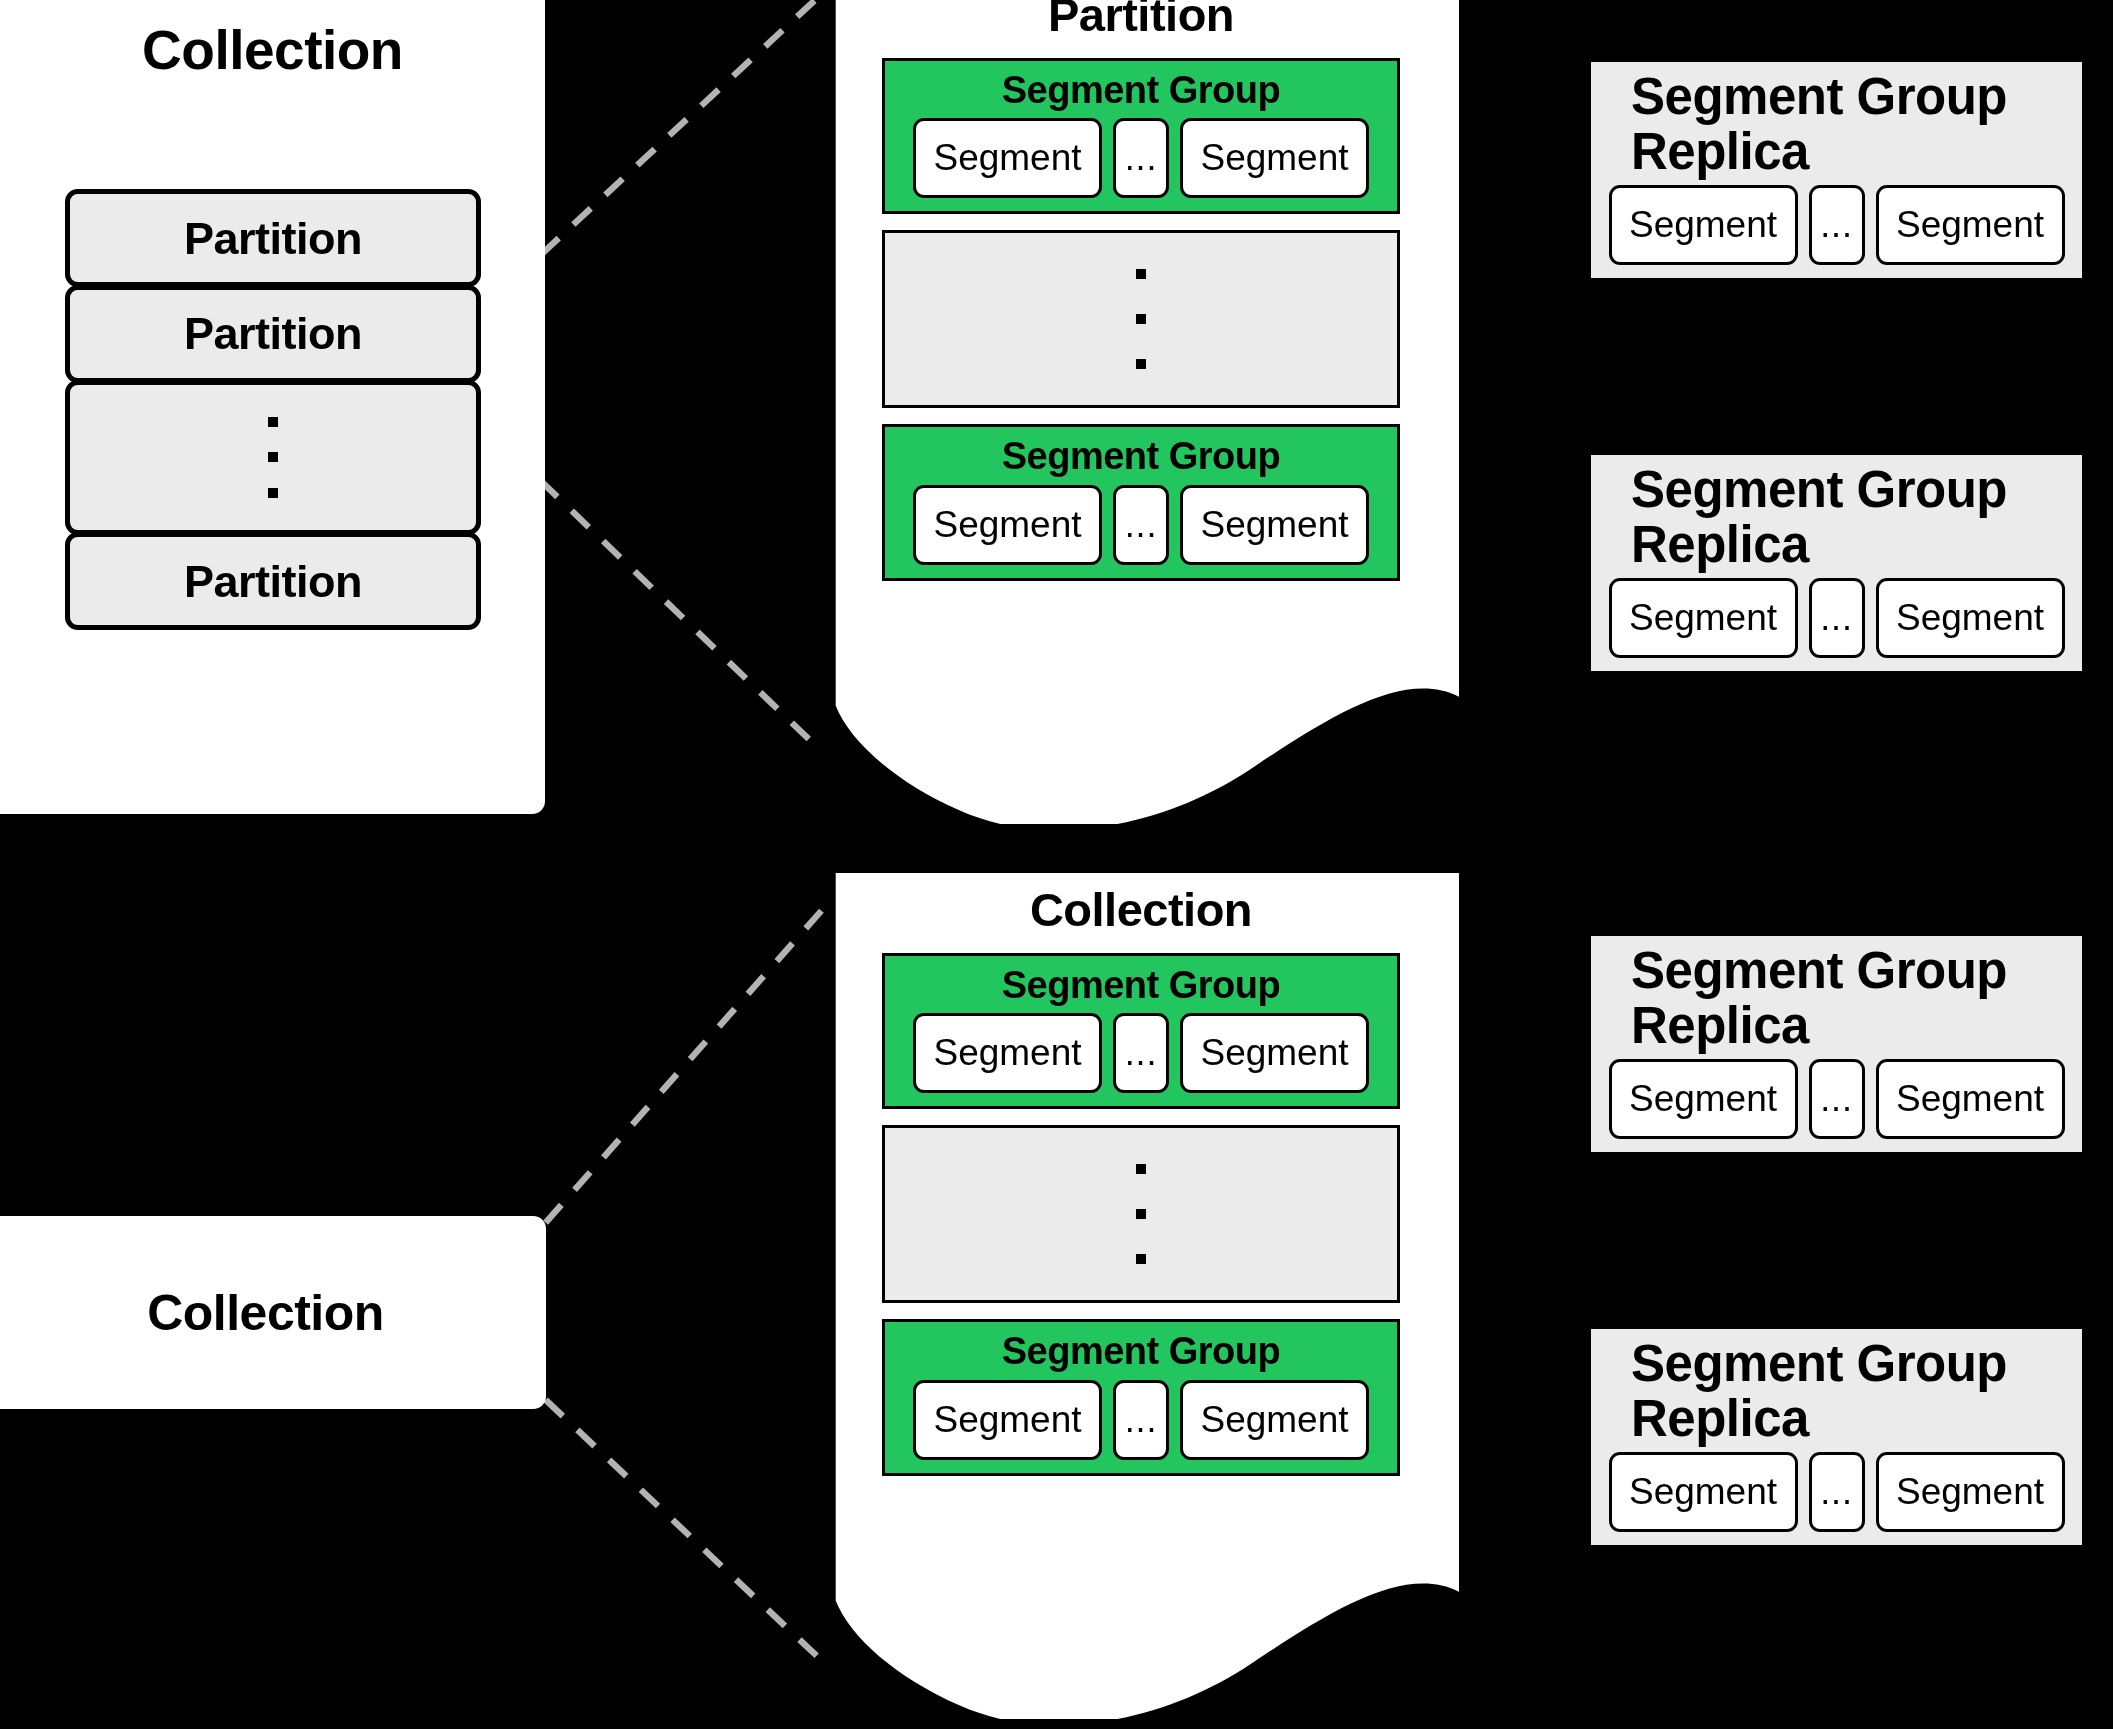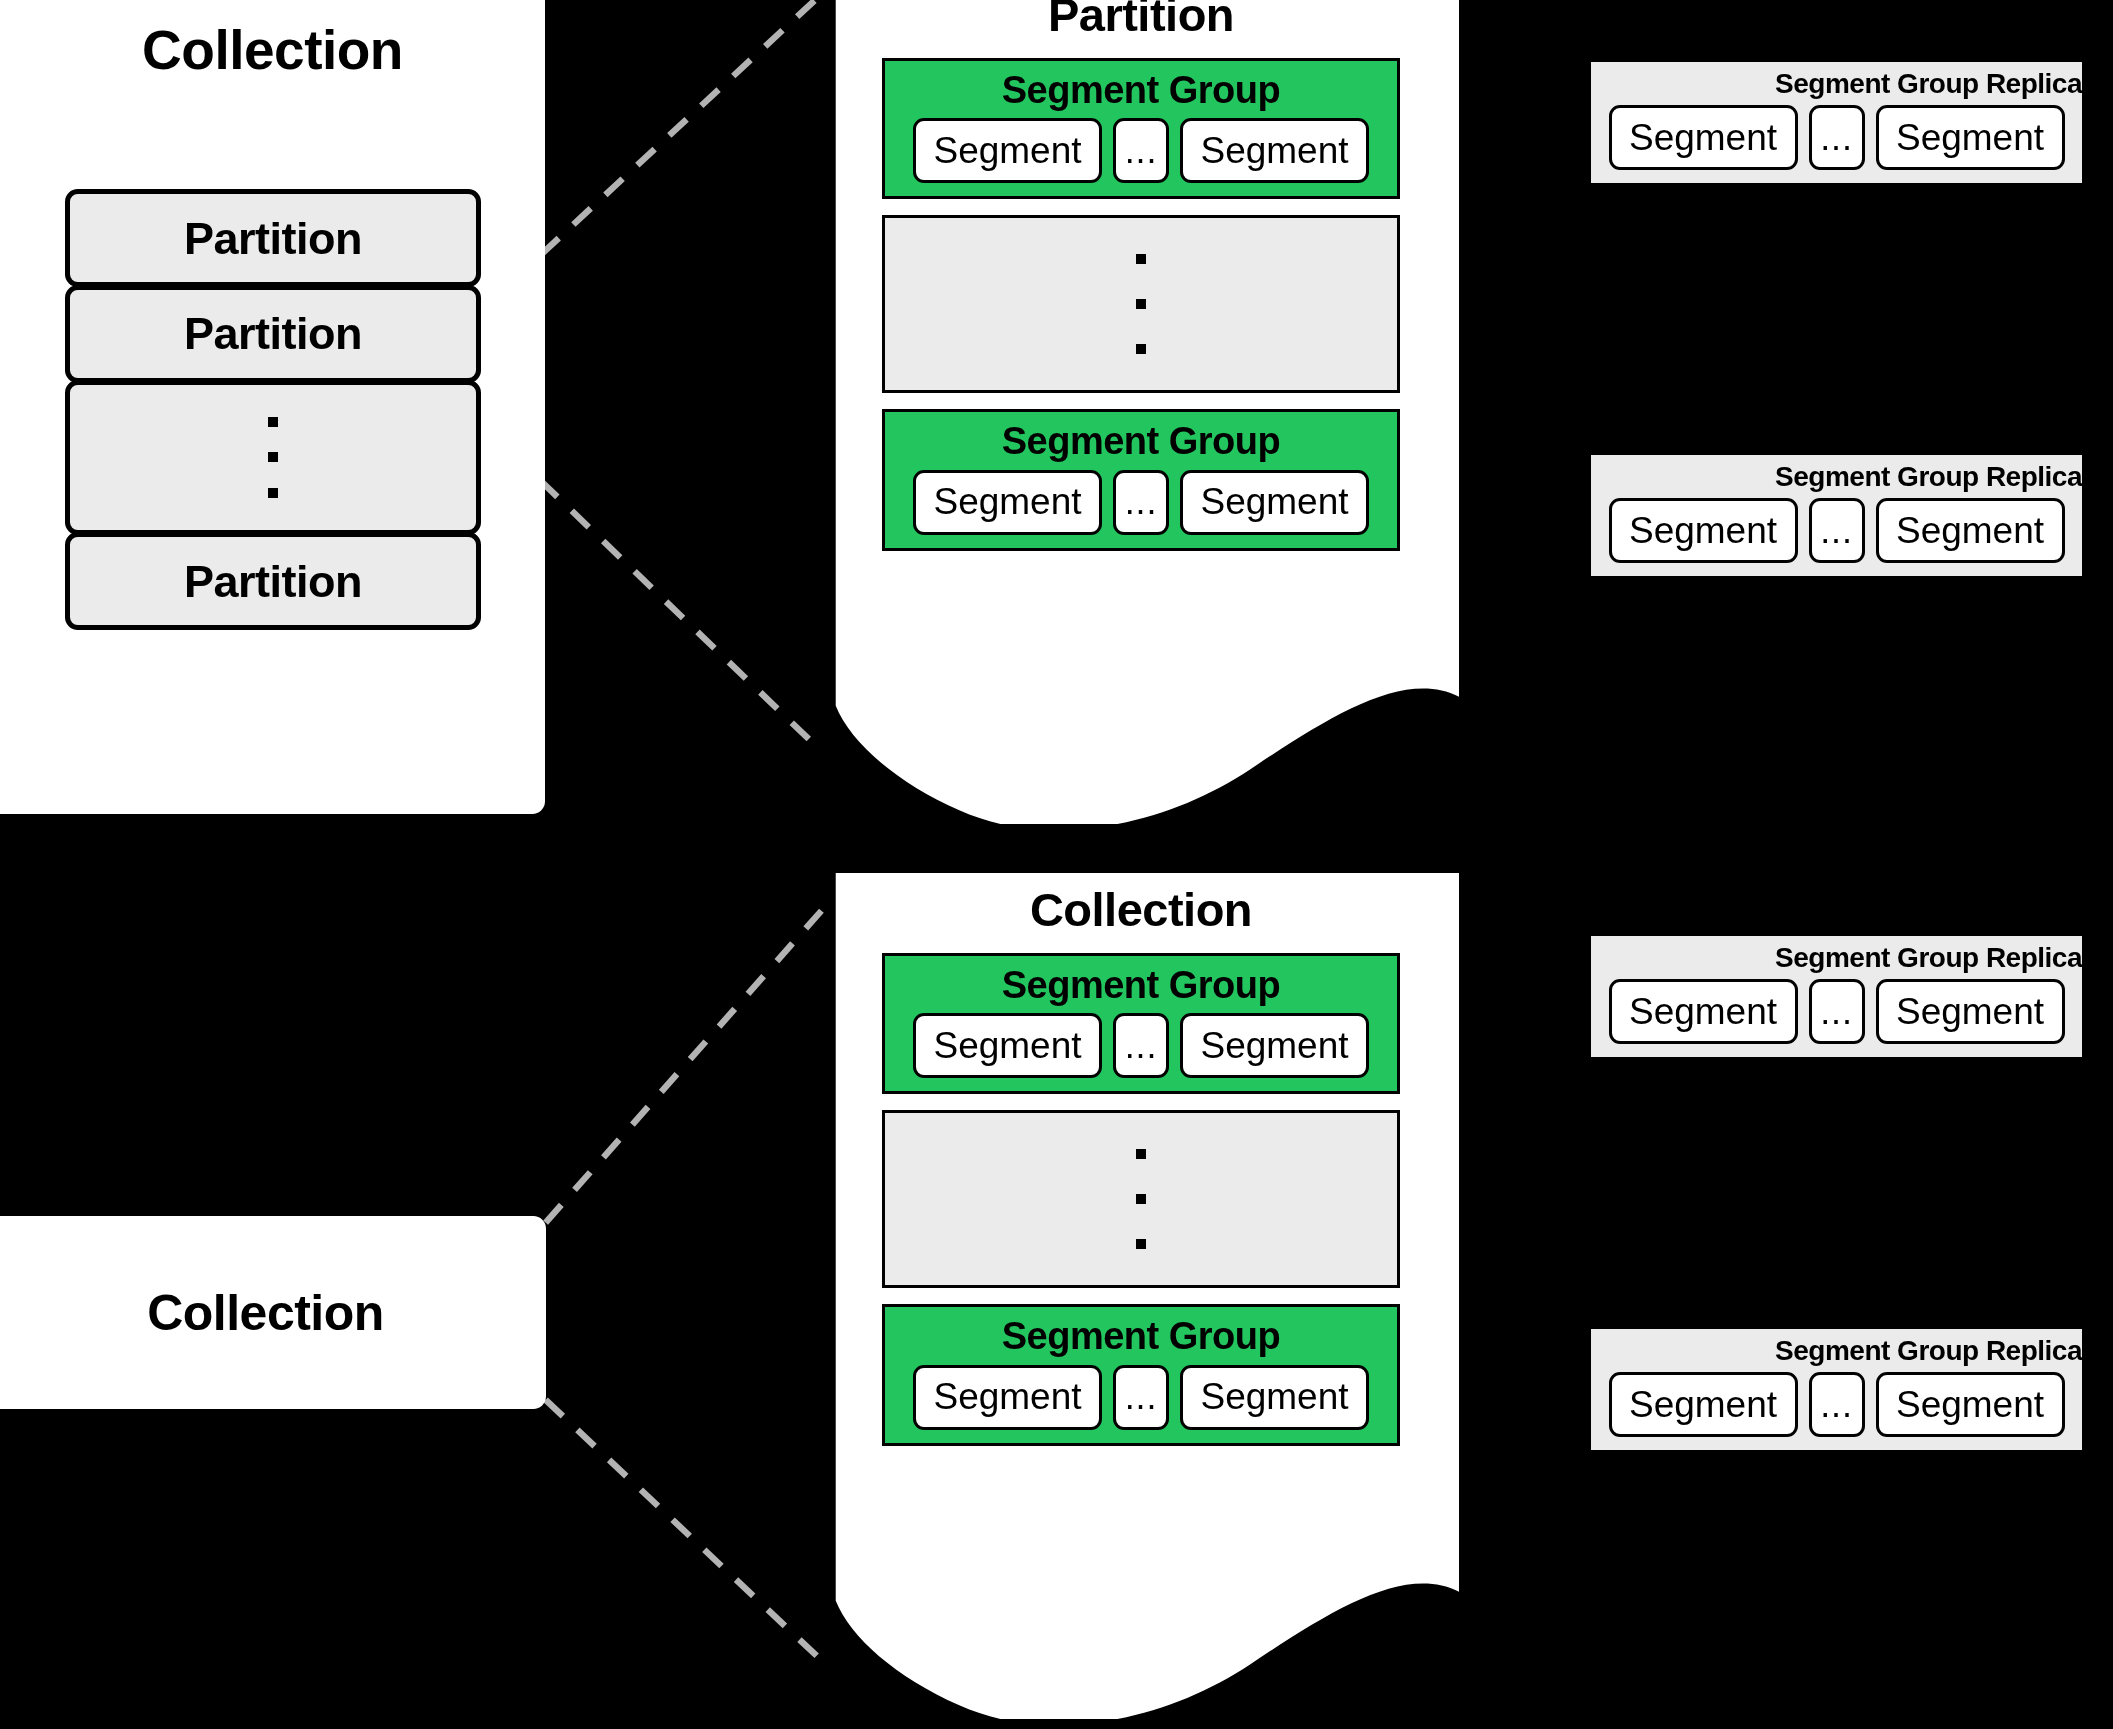--- a/index.html
+++ b/index.html
@@ -142,21 +142,21 @@
     display: flex;
     align-items: center;
     justify-content: center;
     gap: 11px;
   }
   .seg-box {
     box-sizing: border-box;
     background: #ffffff;
     border: 3.6px solid #000000;
     border-radius: 11px;
-    height: 65px;
+    height: 80px;
     display: flex;
     align-items: center;
     justify-content: center;
     font-family: "Liberation Sans", sans-serif;
     font-weight: normal;
     font-size: 37px;
     color: #000000;
     padding: 0 7.3px;
   }
   .seg-box.wide { width: 189px; }
@@ -180,22 +180,22 @@
   
   .replica {
     position: absolute;
     box-sizing: border-box;
     width: 491px;
     background: #ebebeb;
     padding: 7.3px 0 12.7px 0;
     left: 1591px;
   }
   .replica .rep-title {
-    text-align: right;
-    font-size: 28px;
+    text-align: left;
+    font-size: 51px;
     line-height: 1.08;
     margin-bottom: 5.5px;
     padding-left: 40px;
   }
   #replica-1 { top: 62px; }
   #replica-2 { top: 455px; }
   #replica-3 { top: 936px; }
   #replica-4 { top: 1329px; }
 
   

